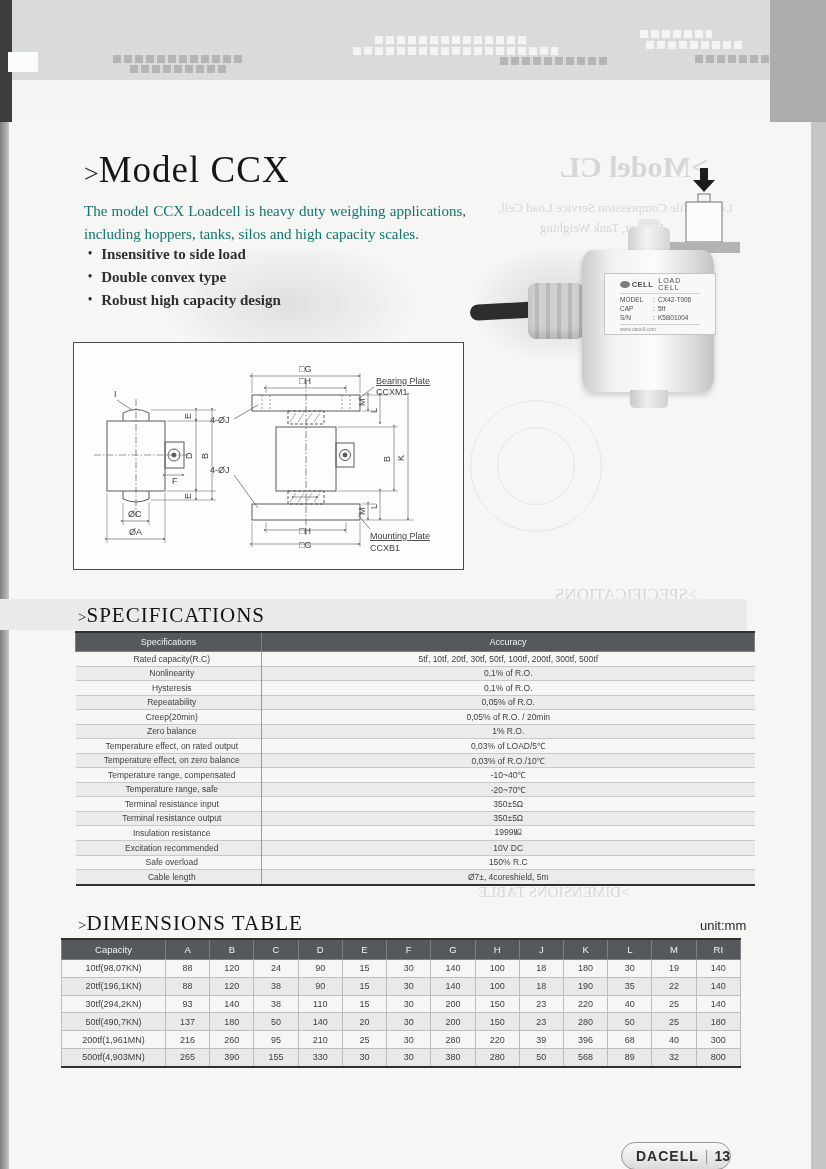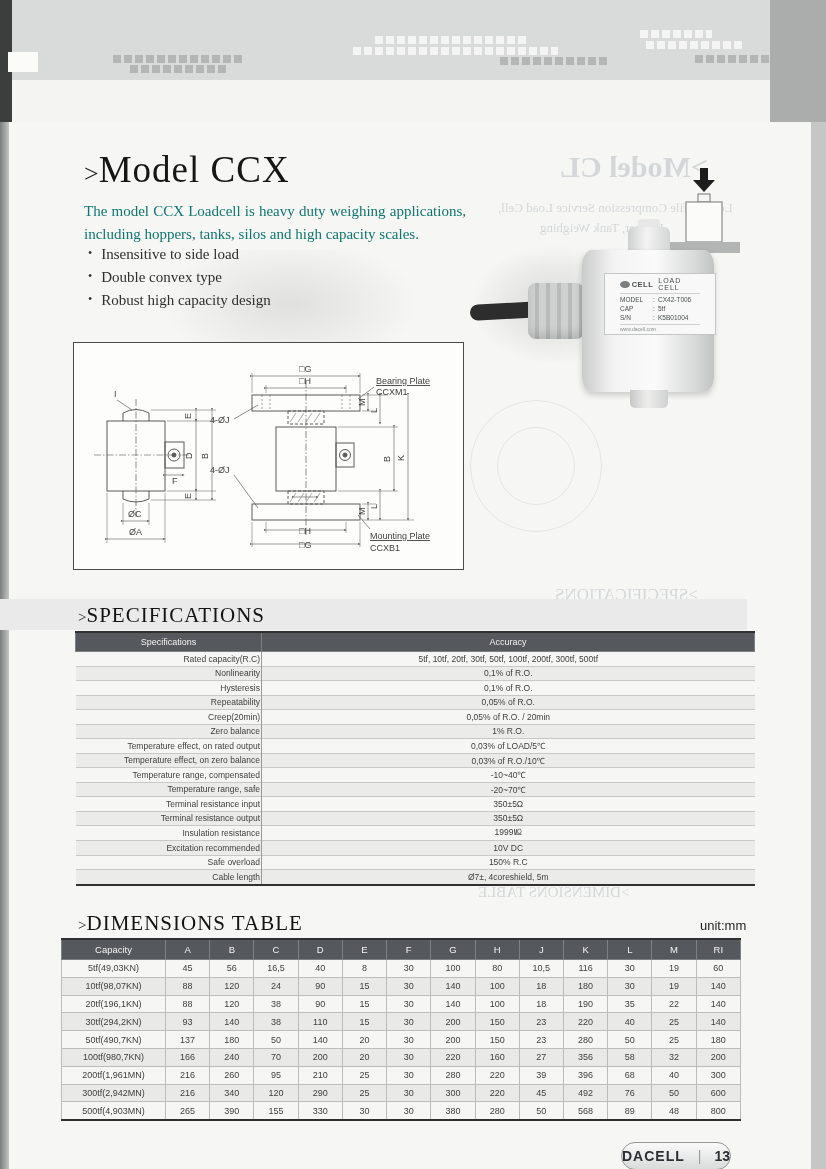--- a/index.html
+++ b/index.html
@@ -30,21 +30,21 @@
               opacity:.5;}
 
   
   .h1{position:absolute;left:84px;top:148px;font-family:"Liberation Serif",serif;color:#161616;}
   .h1 .mark{font-size:26px;}
   .h1 .txt{font-size:37px;letter-spacing:1px;text-align:right;}
   .desc{position:absolute;left:84px;top:200px;width:382px;font-family:"Liberation Serif",serif;
         font-size:15px;line-height:1.5;color:#0f766e;text-align:justify;}
   .bullets{position:absolute;left:88px;top:246px;margin:0;padding:0;list-style:none;
            font-family:"Liberation Serif",serif;font-size:15px;color:#2f2f2f;}
-  .bullets li{margin:0 0 6px 0;}
+  .bullets li{margin:0 0 6px 0;font-weight:bold;}
   .bullets li::before{content:"\2022";margin-right:9px;font-size:12px;position:relative;top:-2px;}
 
   
   .photo{position:absolute;left:470px;top:215px;width:330px;height:200px;}
   .ph-shadow{position:absolute;left:0;top:30px;width:170px;height:120px;border-radius:50%;
              background:radial-gradient(#d7d9d8,rgba(246,246,244,0) 70%);}
   .cable{position:absolute;left:0;top:88px;width:72px;height:16px;background:#2d2d2d;border-radius:8px;
          transform:rotate(-3deg);}
   .gland{position:absolute;left:58px;top:68px;width:56px;height:56px;border-radius:8px;
          background:repeating-linear-gradient(90deg,#cfd1d0 0 7px,#b9bbba 7px 11px);
@@ -84,37 +84,37 @@
   .unit{position:absolute;left:700px;top:918px;font-size:13px;color:#1f1f1f;}
 
   
   table{border-collapse:collapse;table-layout:fixed;}
   .spec-table{position:absolute;left:75px;top:631px;width:680px;border-top:2px solid #303030;
               border-bottom:2px solid #303030;}
   .spec-table th{background:#55585c;color:#f4f4f4;font-weight:normal;font-size:9px;height:16px;
                  border:1px solid #7e8184;}
   .spec-table td{font-size:8.5px;color:#3e3e3e;height:11.5px;text-align:center;
                  border-top:1px solid #c8c8c8;overflow:hidden;white-space:nowrap;}
-  .spec-table td.c0{text-align:right;padding-left:8px;border-right:1px solid #9a9a9a;margin-top:13px;}
+  .spec-table td.c0{text-align:center;padding-left:8px;border-right:1px solid #9a9a9a;margin-top:13px;}
   .spec-table col.specs{width:186px;}
   .spec-table tbody tr:nth-child(even) td{background:#ebebea;}
 
   .dim-table{position:absolute;left:61px;top:938px;width:680px;border-top:2px solid #303030;
              border-bottom:2px solid #303030;}
   .dim-table th{background:#55585c;color:#f4f4f4;font-weight:normal;font-size:9.5px;height:17px;
                 border:1px solid #7e8184;}
   .dim-table td{font-size:9px;color:#3e3e3e;height:14.8px;text-align:center;
                 border:1px solid #bcbcbc;white-space:nowrap;}
   .dim-table col.cap{width:104px;}
   .dim-table tbody tr:nth-child(even) td{background:#e9e9e8;}
 
   
   .footpill{position:absolute;left:621px;top:1142px;width:108px;height:26px;border-radius:14px;
             border:1px solid #949796;background:linear-gradient(#fafafa,#d9dbda);
-            display:flex;align-items:center;justify-content:space-between;font-size:14px;color:#2c2f33;}
+            display:flex;align-items:center;justify-content:flex-end;font-size:14px;color:#2c2f33;}
   .footpill .b{font-weight:bold;letter-spacing:1px;}
   .footpill .sep{color:#9a9d9c;margin:0 6px;font-weight:normal;}
   .footpill .pg{font-weight:bold;}
 </style>
 </head>
 <body>
 
 <div class="page">
 
   <div class="topzone"></div>
@@ -412,36 +412,20 @@
           <th>H</th>
           <th>J</th>
           <th>K</th>
           <th>L</th>
           <th>M</th>
           <th>RI</th>
         </tr>
       </thead>
     <tbody>
         <tr>
-          <td class="c0">5tf(49,03KN)</td>
-          <td>45</td>
-          <td>56</td>
-          <td>16,5</td>
-          <td>40</td>
-          <td>8</td>
-          <td>30</td>
-          <td>100</td>
-          <td>80</td>
-          <td>10,5</td>
-          <td>116</td>
-          <td>30</td>
-          <td>19</td>
-          <td>60</td>
-        </tr>
-        <tr>
           <td class="c0">10tf(98,07KN)</td>
           <td>88</td>
           <td>120</td>
           <td>24</td>
           <td>90</td>
           <td>15</td>
           <td>30</td>
           <td>140</td>
           <td>100</td>
           <td>18</td>
@@ -492,81 +476,49 @@
           <td>30</td>
           <td>200</td>
           <td>150</td>
           <td>23</td>
           <td>280</td>
           <td>50</td>
           <td>25</td>
           <td>180</td>
         </tr>
         <tr>
-          <td class="c0">100tf(980,7KN)</td>
-          <td>166</td>
-          <td>240</td>
-          <td>70</td>
-          <td>200</td>
-          <td>20</td>
-          <td>30</td>
-          <td>220</td>
-          <td>160</td>
-          <td>27</td>
-          <td>356</td>
-          <td>58</td>
-          <td>32</td>
-          <td>200</td>
-        </tr>
-        <tr>
           <td class="c0">200tf(1,961MN)</td>
           <td>216</td>
           <td>260</td>
           <td>95</td>
           <td>210</td>
           <td>25</td>
           <td>30</td>
           <td>280</td>
           <td>220</td>
           <td>39</td>
           <td>396</td>
           <td>68</td>
           <td>40</td>
           <td>300</td>
         </tr>
         <tr>
-          <td class="c0">300tf(2,942MN)</td>
-          <td>216</td>
-          <td>340</td>
-          <td>120</td>
-          <td>290</td>
-          <td>25</td>
-          <td>30</td>
-          <td>300</td>
-          <td>220</td>
-          <td>45</td>
-          <td>492</td>
-          <td>76</td>
-          <td>50</td>
-          <td>600</td>
-        </tr>
-        <tr>
           <td class="c0">500tf(4,903MN)</td>
           <td>265</td>
           <td>390</td>
           <td>155</td>
           <td>330</td>
           <td>30</td>
           <td>30</td>
           <td>380</td>
           <td>280</td>
           <td>50</td>
           <td>568</td>
           <td>89</td>
-          <td>48</td>
+          <td>32</td>
           <td>800</td>
         </tr>
       </tbody>
   </table>
 
   <div class="footpill">
     <span class="b">DACELL</span>
     <span class="sep">|</span>
     <span class="pg">13</span>
   </div>

